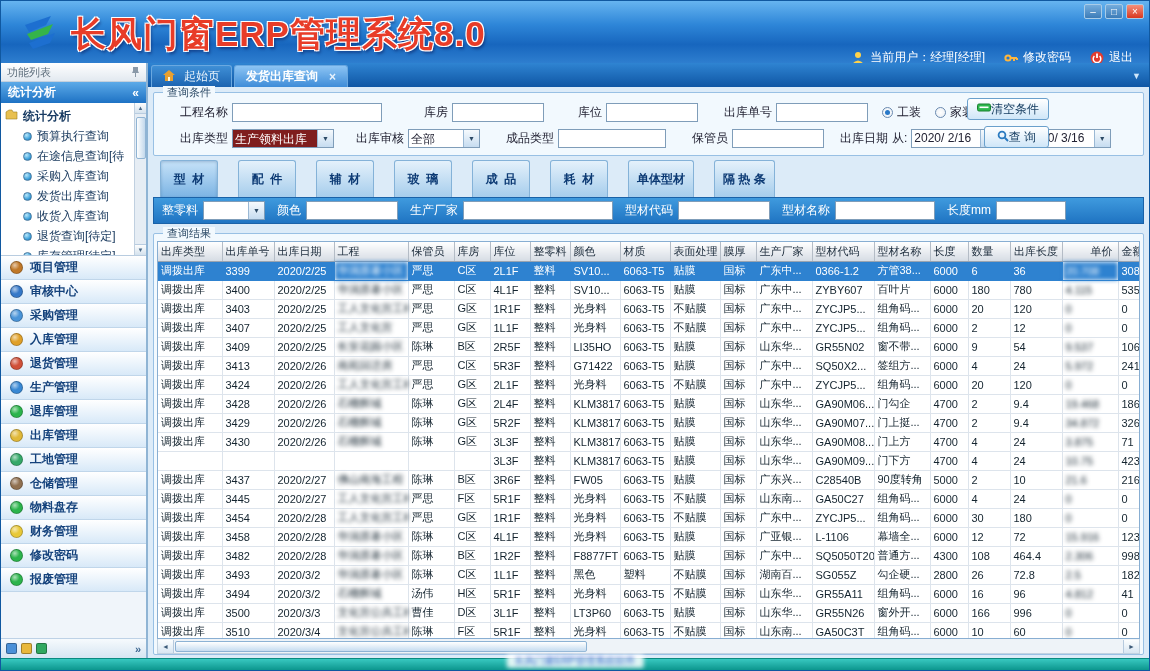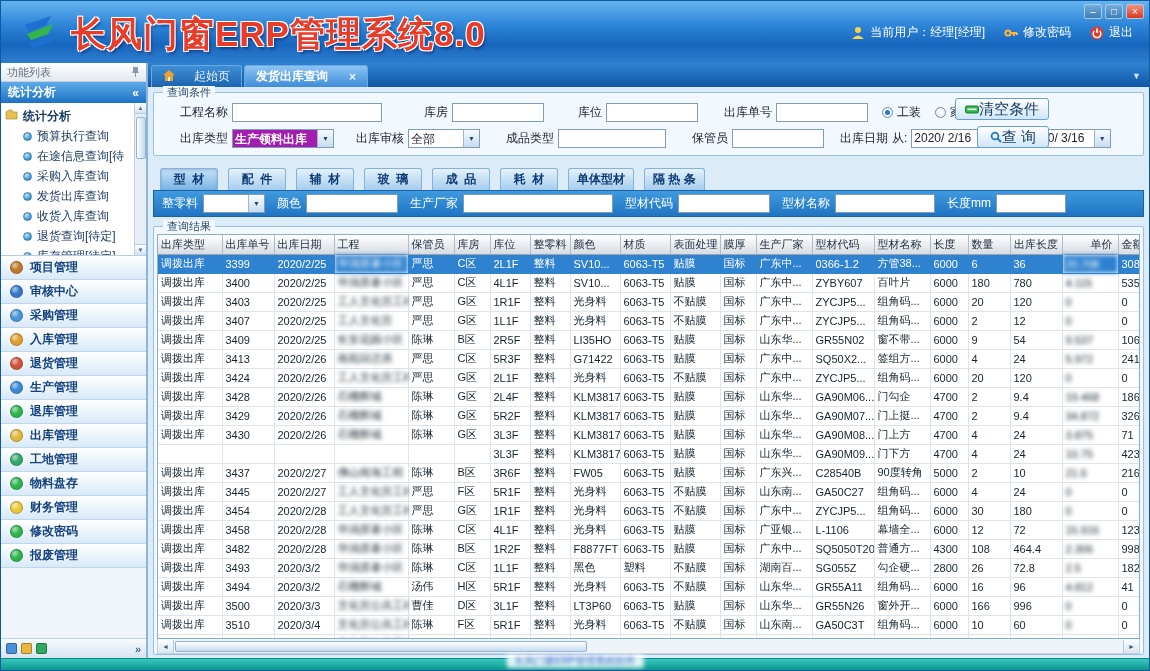--- a/index.html
+++ b/index.html
@@ -8,21 +8,21 @@
   .window{width:1150px;height:671px;display:flex;flex-direction:column;background:#cfe2f3;border:1px solid #1058a0;overflow:hidden;}
 
   
   .titlebar{height:62px;flex:0 0 auto;background:linear-gradient(180deg,#66b4f0 0%,#2e86d8 38%,#1766be 70%,#2e7ecf 100%);position:relative;}
   .win-controls{position:absolute;top:3px;right:5px;display:flex;gap:3px;}
   .win-btn{width:18px;height:15px;border:1px solid #a8cce8;border-radius:2px;background:linear-gradient(#74acdc,#3c7cb8);color:#fff;font-size:10px;line-height:13px;text-align:center;cursor:default;}
   .win-btn.close{background:linear-gradient(#f4907c,#d83820);}
   .title-left{display:flex;align-items:center;gap:10px;padding:10px 0 0 16px;}
   .app-title{font-size:35px;font-weight:bold;color:#e83c28;letter-spacing:1px;
     text-shadow:-1px -1px 0 #fff,1px -1px 0 #fff,-1px 1px 0 #fff,1px 1px 0 #fff,2px 3px 3px rgba(0,0,60,.4);}
-  .title-right{position:absolute;right:16px;top:23px;display:flex;align-items:center;gap:5px;color:#fff;font-size:12px;white-space:nowrap;}
+  .title-right{position:absolute;right:16px;top:48px;display:flex;align-items:center;gap:5px;color:#fff;font-size:12px;white-space:nowrap;}
   .title-right .ticon{display:inline-flex;align-items:center;}
   .title-right .lgap{margin-left:14px;}
   .title-right .tlink{cursor:pointer;}
 
   
   .body{flex:1;display:flex;min-height:0;}
 
   
   .sidebar{width:147px;flex:0 0 auto;background:#f0f5fa;border-right:2px solid #8fb4d4;display:flex;flex-direction:column;min-height:0;}
   .sb-caption{height:19px;flex:0 0 auto;background:linear-gradient(#ffffff,#e2e9f0);border-bottom:1px solid #c4d0dc;color:#60707e;font-size:11px;display:flex;align-items:center;justify-content:space-between;padding:0 6px;}
@@ -39,45 +39,45 @@
   .ts-thumb{width:10px;height:42px;margin-top:3px;background:linear-gradient(90deg,#fdfefe,#c2d8ec);border:1px solid #90b4d4;border-radius:2px;}
   .module{height:24px;flex:0 0 auto;display:flex;align-items:center;gap:7px;padding:0 9px;background:linear-gradient(#ffffff,#d8e9f8);border-bottom:1px solid #c0d6ea;font-size:12px;font-weight:bold;color:#14427c;cursor:default;white-space:nowrap;overflow:hidden;}
   .mi{width:13px;height:13px;border-radius:50%;flex:0 0 auto;border:1px solid rgba(0,0,0,.25);}
   .sb-footer{margin-top:auto;height:20px;flex:0 0 auto;background:linear-gradient(#f6fafd,#d6e5f2);border-top:1px solid #bed2e6;display:flex;align-items:center;gap:4px;padding:0 5px;}
   .fi{width:11px;height:11px;border-radius:2px;border:1px solid rgba(0,0,0,.3);display:inline-block;}
   .sb-footer .chev{margin-left:auto;color:#3c6690;font-size:11px;font-weight:bold;}
 
   
   .main{flex:1;display:flex;flex-direction:column;min-width:0;min-height:0;background:#dcebf8;}
   .tabbar{height:24px;flex:0 0 auto;background:linear-gradient(#2f84d2,#0f56a4);display:flex;align-items:flex-end;padding:2px 3px 0;position:relative;}
-  .tab{height:22px;display:flex;align-items:center;gap:19px;padding:0 11px;font-size:12px;color:#eaf4fc;background:linear-gradient(#3f8fd6,#1b63b0);border:1px solid #6aa8e0;border-bottom:none;border-radius:3px 3px 0 0;margin-right:2px;cursor:default;white-space:nowrap;text-align:right;}
+  .tab{height:22px;display:flex;align-items:center;gap:9px;padding:0 11px;font-size:12px;color:#eaf4fc;background:linear-gradient(#3f8fd6,#1b63b0);border:1px solid #6aa8e0;border-bottom:none;border-radius:3px 3px 0 0;margin-right:2px;cursor:default;white-space:nowrap;text-align:right;}
   .tab.active{background:linear-gradient(#8cc4f4,#3e8cd8);color:#fff;font-weight:bold;}
   .tab .tclose{font-size:12px;margin-left:2px;color:#e8f2fc;}
   .tb-drop{position:absolute;right:8px;top:8px;color:#cfe6fa;font-size:9px;}
 
-  .groupbox{position:relative;margin:5px 5px 8px;border:1px solid #98c0e4;border-radius:2px;background:#f2f9fe;}
+  .groupbox{position:relative;margin:5px 5px 0;border:1px solid #98c0e4;border-radius:2px;background:#f2f9fe;}
   .gb-title{position:absolute;top:-7px;left:9px;background:#f2f9fe;padding:0 4px;font-size:11px;color:#2c4a66;line-height:13px;z-index:2;}
   .query-box{height:64px;flex:0 0 auto;}
   .q-row{display:flex;align-items:center;padding:0 6px 0 12px;height:26px;font-size:12px;color:#223;}
   .q-row.first{margin-top:6px;}
   .q-label{white-space:nowrap;text-align:right;display:inline-block;}
   .gap{margin-left:16px;}
   .txt{height:19px;border:1px solid #7f9db9;background:#fff;font-size:12px;padding:0 3px;font-family:inherit;margin-left:4px;}
   .combo{height:19px;border:1px solid #7f9db9;background:#fff;display:inline-flex;align-items:stretch;font-size:12px;margin-left:4px;overflow:hidden;}
   .combo .cv{flex:1;padding:1px 2px 0;white-space:nowrap;overflow:hidden;}
-  .combo.sel .cv{background:#a21caf;color:#fff;font-weight:bold;}
+  .combo.sel .cv{background:#7f1d1d;color:#fff;}
   .combo .cb{width:16px;flex:0 0 auto;background:linear-gradient(#f6fafd,#c6dcf0);border-left:1px solid #9ab8d4;display:flex;align-items:center;justify-content:center;font-size:7px;color:#2c4a66;}
   .radio{display:flex;align-items:center;gap:4px;margin-left:14px;cursor:default;}
   .rdot{width:11px;height:11px;border-radius:50%;border:1px solid #6a8ab0;background:radial-gradient(#fff,#e8eef4);position:relative;flex:0 0 auto;}
   .rdot.on::after{content:"";position:absolute;inset:2px;border-radius:50%;background:#2878c8;}
-  .btn{position:absolute;display:flex;align-items:center;height:22px;padding:0 9px;border:1px solid #6aa0cc;border-radius:3px;background:linear-gradient(#ffffff,#cfe6f8);font-size:15px;color:#123a5e;font-family:inherit;cursor:default;z-index:3;}
+  .btn{position:absolute;display:flex;align-items:center;height:22px;padding:0 9px;border:1px solid #6aa0cc;border-radius:3px;background:linear-gradient(#ffffff,#cfe6f8);font-size:12px;color:#123a5e;font-family:inherit;cursor:default;z-index:3;}
   .btn-clear{right:94px;top:5px;}
   .btn-search{right:94px;top:33px;padding:0 12px;}
 
-  .mat-tabs{display:flex;gap:10px;flex:0 0 auto;height:25px;padding:3px 0 0 7px;margin:1px 5px 0;}
+  .mat-tabs{display:flex;gap:20px;flex:0 0 auto;height:40px;padding:3px 0 0 7px;margin:1px 5px 0;}
   .mtab{min-width:58px;padding:0 8px;display:flex;align-items:center;justify-content:center;font-size:12px;font-weight:bold;color:#0c3a74;background:linear-gradient(#e4f1fb,#a6cdec);border:1px solid #84b2d8;border-bottom:none;border-radius:3px 3px 0 0;white-space:pre;cursor:default;}
   .mtab.active{background:linear-gradient(#c6e2f8,#7cb4e4);box-shadow:inset 0 1px 3px rgba(20,60,110,.25);}
 
   .filter-bar{height:27px;flex:0 0 auto;margin:0 5px;background:linear-gradient(#3f9ade,#1f74c2);border:1px solid #1a62a8;display:flex;align-items:center;padding:0 6px;color:#fff;font-size:12px;}
   .fb-label{margin-left:12px;white-space:nowrap;}
   .fb-label:first-child{margin-left:2px;}
   .filter-bar .txt,.filter-bar .combo{margin-left:5px;}
 
   .results{flex:1;min-height:0;display:flex;flex-direction:column;margin:9px 5px 3px;}
   .table-wrap{flex:1;min-height:0;overflow:hidden;margin:7px 3px 0;border:1px solid #88aed2;background:#fff;}
@@ -235,20 +235,24 @@
           </div>
           <div class="module">
             <span class="mi" style="background: radial-gradient(circle at 35% 30%, rgba(255, 255, 255, 0.6), rgba(255, 255, 255, 0) 45%), rgb(224, 184, 56);"></span>
             <span>出库管理</span>
           </div>
           <div class="module">
             <span class="mi" style="background: radial-gradient(circle at 35% 30%, rgba(255, 255, 255, 0.6), rgba(255, 255, 255, 0) 45%), rgb(52, 168, 104);"></span>
             <span>工地管理</span>
           </div>
           <div class="module">
+            <span class="mi" style="background: radial-gradient(circle at 35% 30%, rgba(255, 255, 255, 0.6), rgba(255, 255, 255, 0) 45%), rgb(144, 112, 80);"></span>
+            <span>仓储管理</span>
+          </div>
+          <div class="module">
             <span class="mi" style="background: radial-gradient(circle at 35% 30%, rgba(255, 255, 255, 0.6), rgba(255, 255, 255, 0) 45%), rgb(44, 180, 76);"></span>
             <span>物料盘存</span>
           </div>
           <div class="module">
             <span class="mi" style="background: radial-gradient(circle at 35% 30%, rgba(255, 255, 255, 0.6), rgba(255, 255, 255, 0) 45%), rgb(232, 200, 56);"></span>
             <span>财务管理</span>
           </div>
           <div class="module">
             <span class="mi" style="background: radial-gradient(circle at 35% 30%, rgba(255, 255, 255, 0.6), rgba(255, 255, 255, 0) 45%), rgb(44, 180, 76);"></span>
             <span>修改密码</span>

